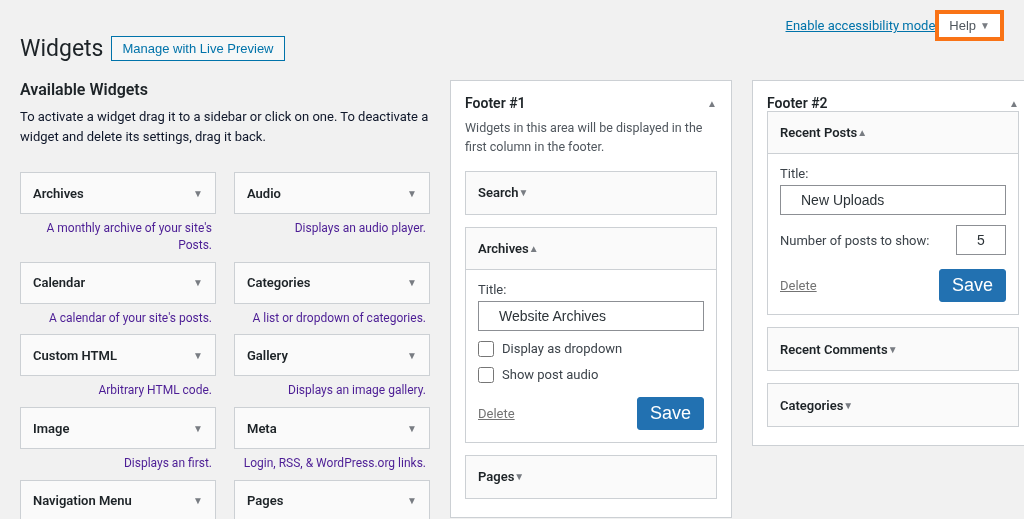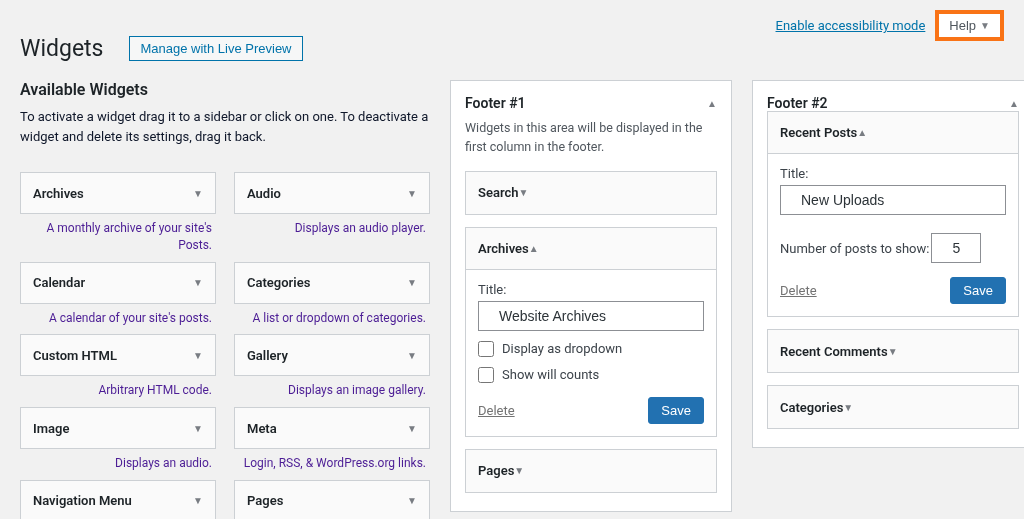--- a/index.html
+++ b/index.html
@@ -6,27 +6,27 @@
   body {
     font-family: -apple-system, BlinkMacSystemFont, "Segoe UI", Roboto, sans-serif;
     background: #f1f1f1;
     color: #3c434a;
     font-size: 13px;
     width: 1024px;
     height: 519px;
     overflow: hidden;
   }
   .wrap { padding: 10px 20px 0 20px; }
-  .top-bar { display:flex; justify-content:flex-end; align-items:center; gap:10px; margin-bottom: -6px; }
+  .top-bar { display:flex; justify-content:flex-end; align-items:center; margin-bottom: -6px; }
   .acc-link { color:#0073aa; text-decoration:underline; font-size:13px; cursor:pointer; }
   .help-btn {
     background:#fff; border:4px solid #f97316; padding:4px 10px; font-size:13px;
     color:#50575e; display:flex; align-items:center; gap:4px; cursor:pointer;
   }
-  .heading-row { display:flex; align-items:center; gap:26px; margin-bottom:18px; }
+  .heading-row { display:flex; align-items:center; gap:8px; margin-bottom:18px; }
   h1 { font-size:23px; font-weight:400; color:#1d2327; }
   .manage-btn {
     border:1px solid #0073aa; color:#0073aa; background:#f6f7f7;
     padding:4px 10px; font-size:13px; cursor:pointer;
   }
   .cols { display:flex; gap:20px; align-items:flex-start; }
   .left-col { width:410px; flex-shrink:0; }
   .available-title { font-size:16px; font-weight:600; color:#1d2327; margin-bottom:8px; }
   .available-desc { color:#0f172a; font-size:13px; line-height:1.5; margin-bottom:26px; }
   .widget-grid { display:grid; grid-template-columns: 1fr 1fr; gap:8px 18px; }
@@ -60,23 +60,23 @@
     width:100%; border:1px solid #8c8f94; padding:4px 20px; font-size:14px;
     height:30px; background:#fff; color:#2c3338;
   }
   .num-input { width:50px; text-align:left; }
   .check-row { display:flex; align-items:center; gap:8px; margin-top:10px; font-size:13px; color:#3c434a; }
   .check-row input { width:16px; height:16px; border:1px solid #8c8f94; }
   .actions { display:flex; justify-content:space-between; align-items:center; margin-top:14px; }
   .delete-link { color:#737373; text-decoration:underline; font-size:13px; cursor:pointer; }
   .save-btn {
     background:#2271b1; color:#fff; border:1px solid #2271b1;
-    padding:5px 12px; font-size:13px; border-radius:3px; cursor:pointer;
-  }
-  .inline-row { display:flex; align-items:center; gap:2px; margin-top:18px; }
+    padding:5px 12px; font-size:18px; border-radius:3px; cursor:pointer;
+  }
+  .inline-row { display:flex; align-items:center; gap:2px; margin-top:10px;justify-content:space-between; }
 </style>
 </head>
 <body>
 
 <div class="wrap">
   <div class="top-bar">
     <a class="acc-link">Enable accessibility mode</a>
     <button class="help-btn">
       <span>Help</span>
       <span class="tri">▼</span>
@@ -135,21 +135,21 @@
               <span class="name">Gallery</span>
               <span class="tri">▼</span>
             </div>
             <div class="widget-desc">Displays an image gallery.</div>
           </div>
           <div class="widget-cell">
             <div class="widget-chip">
               <span class="name">Image</span>
               <span class="tri">▼</span>
             </div>
-            <div class="widget-desc">Displays an audio.</div>
+            <div class="widget-desc">Displays an first.</div>
           </div>
           <div class="widget-cell">
             <div class="widget-chip">
               <span class="name">Meta</span>
               <span class="tri">▼</span>
             </div>
             <div class="widget-desc">Login, RSS, &amp; WordPress.org links.</div>
           </div>
           <div class="widget-cell">
             <div class="widget-chip">
@@ -189,21 +189,21 @@
         </div>
         <div class="placed-body">
           <label class="form-label">Title:</label>
           <input class="form-input" value="Website Archives" style="">
           <div class="check-row">
             <input type="checkbox" style="">
             <span>Display as dropdown</span>
           </div>
           <div class="check-row">
             <input type="checkbox" style="">
-            <span>Show will counts</span>
+            <span>Show post audio</span>
           </div>
           <div class="actions">
             <a class="delete-link">Delete</a>
             <button class="save-btn">Save</button>
           </div>
         </div>
       </div>
 
       <div class="placed-widget" style="margin-bottom:0">
         <div class="placed-head">

